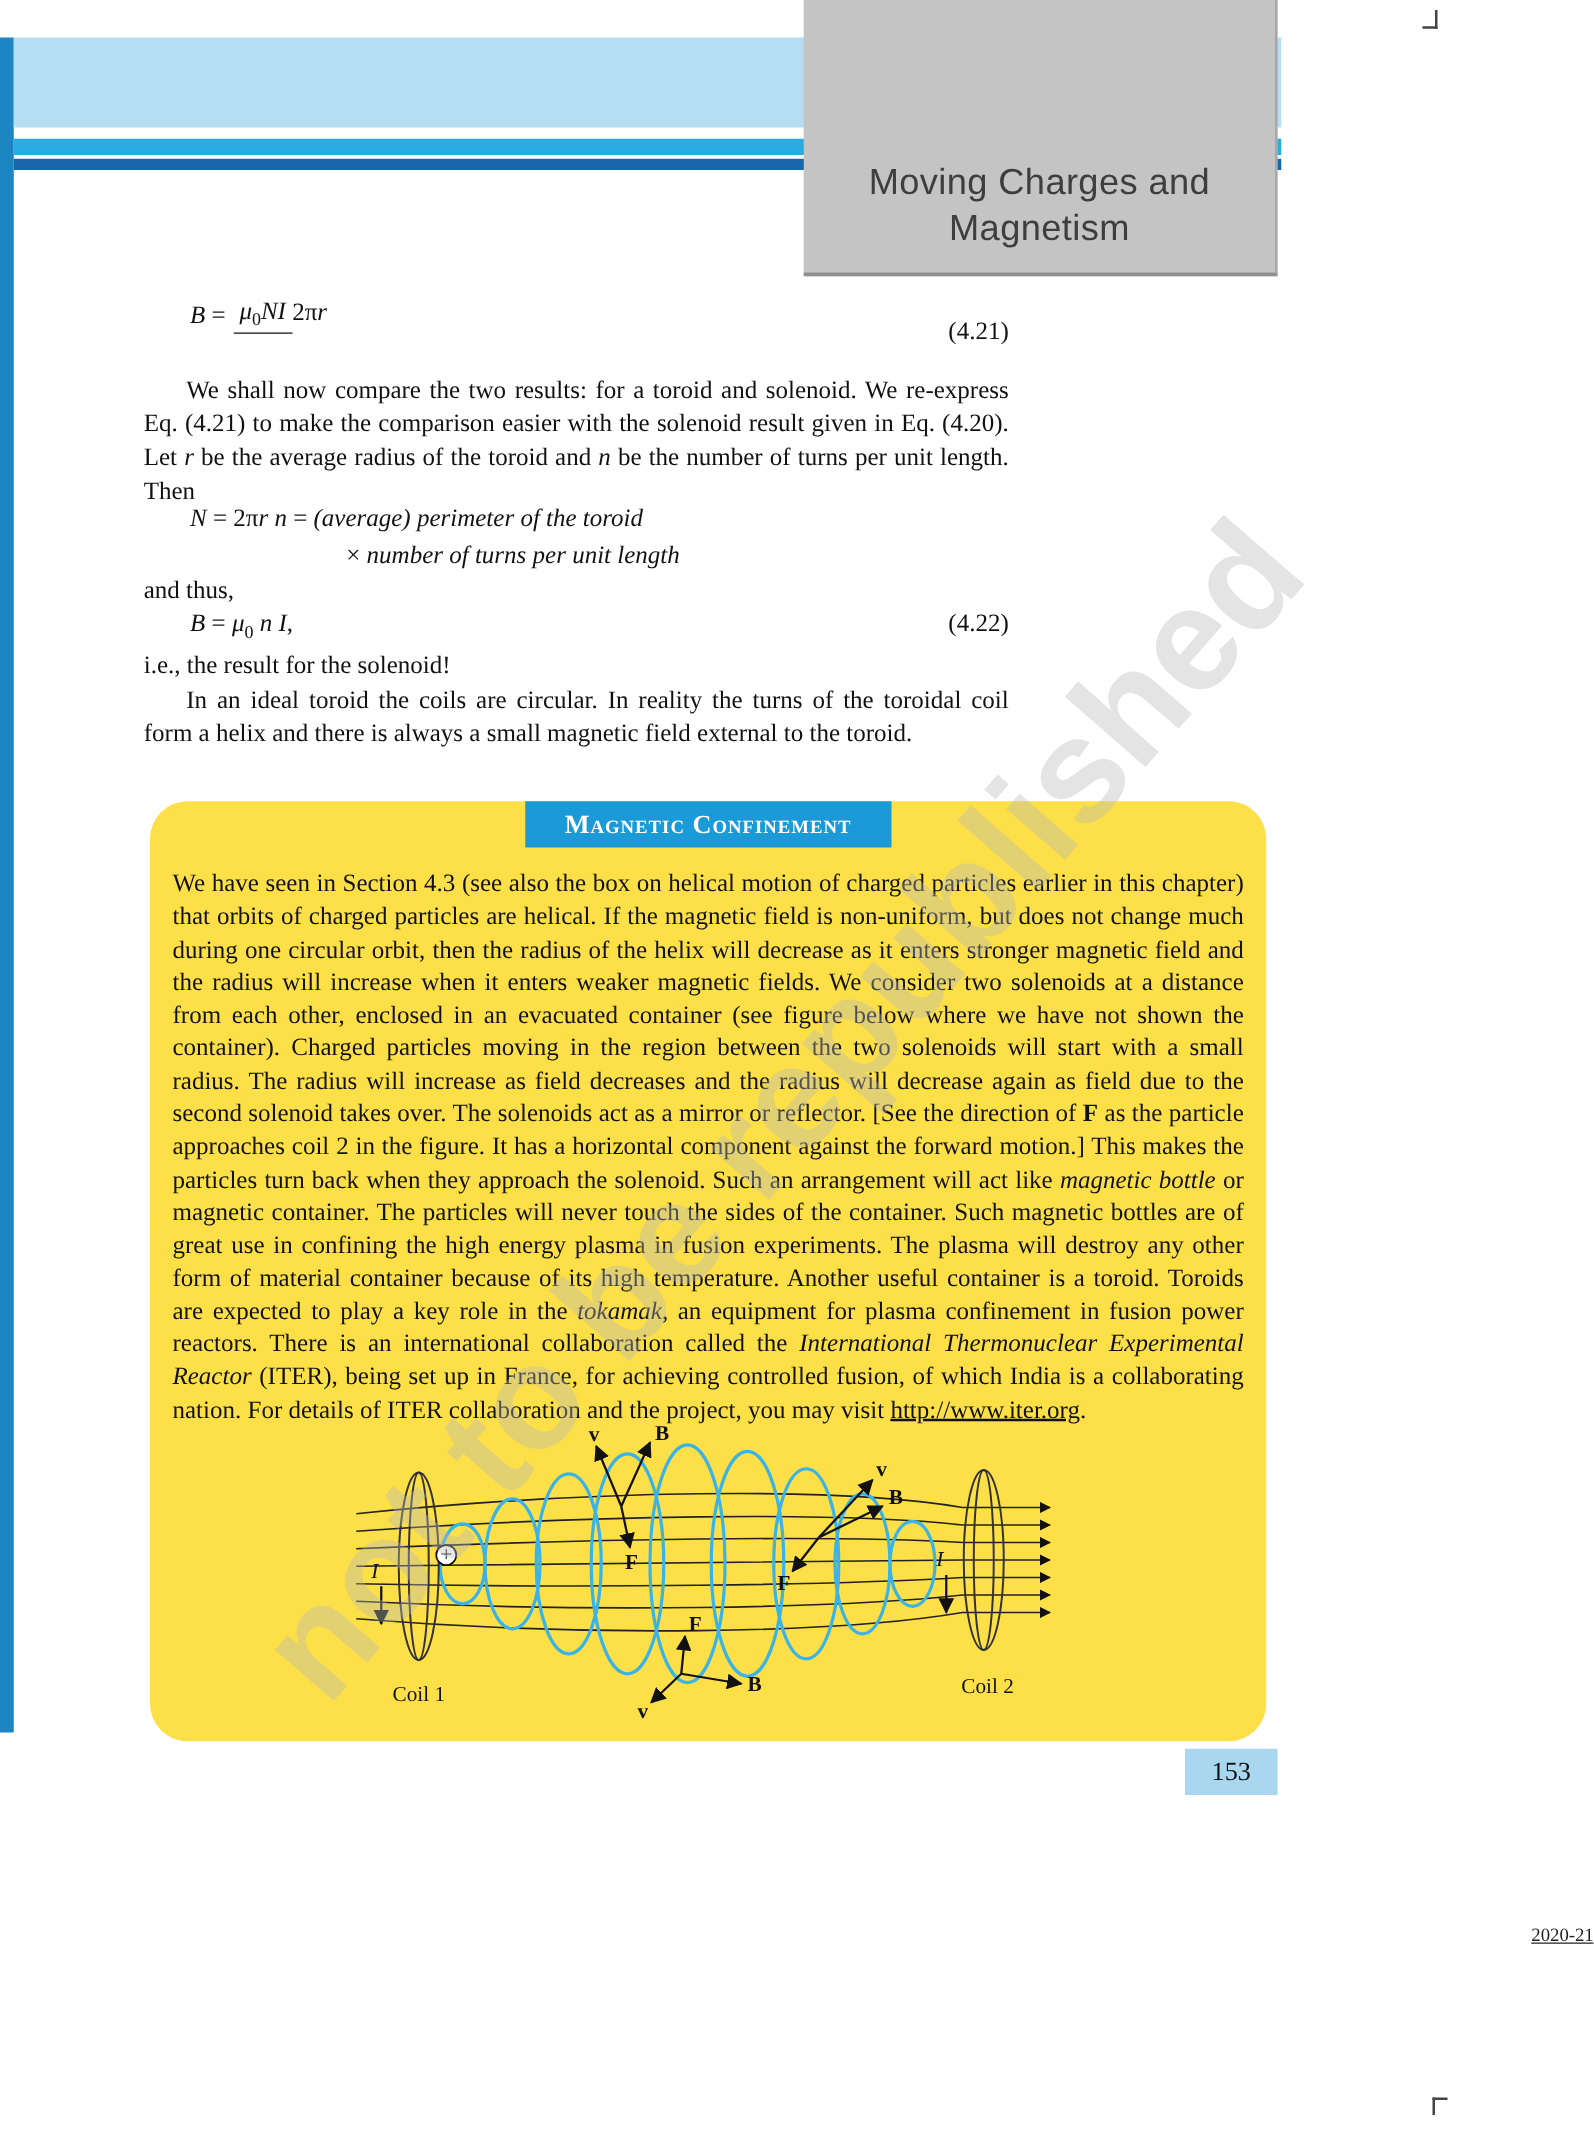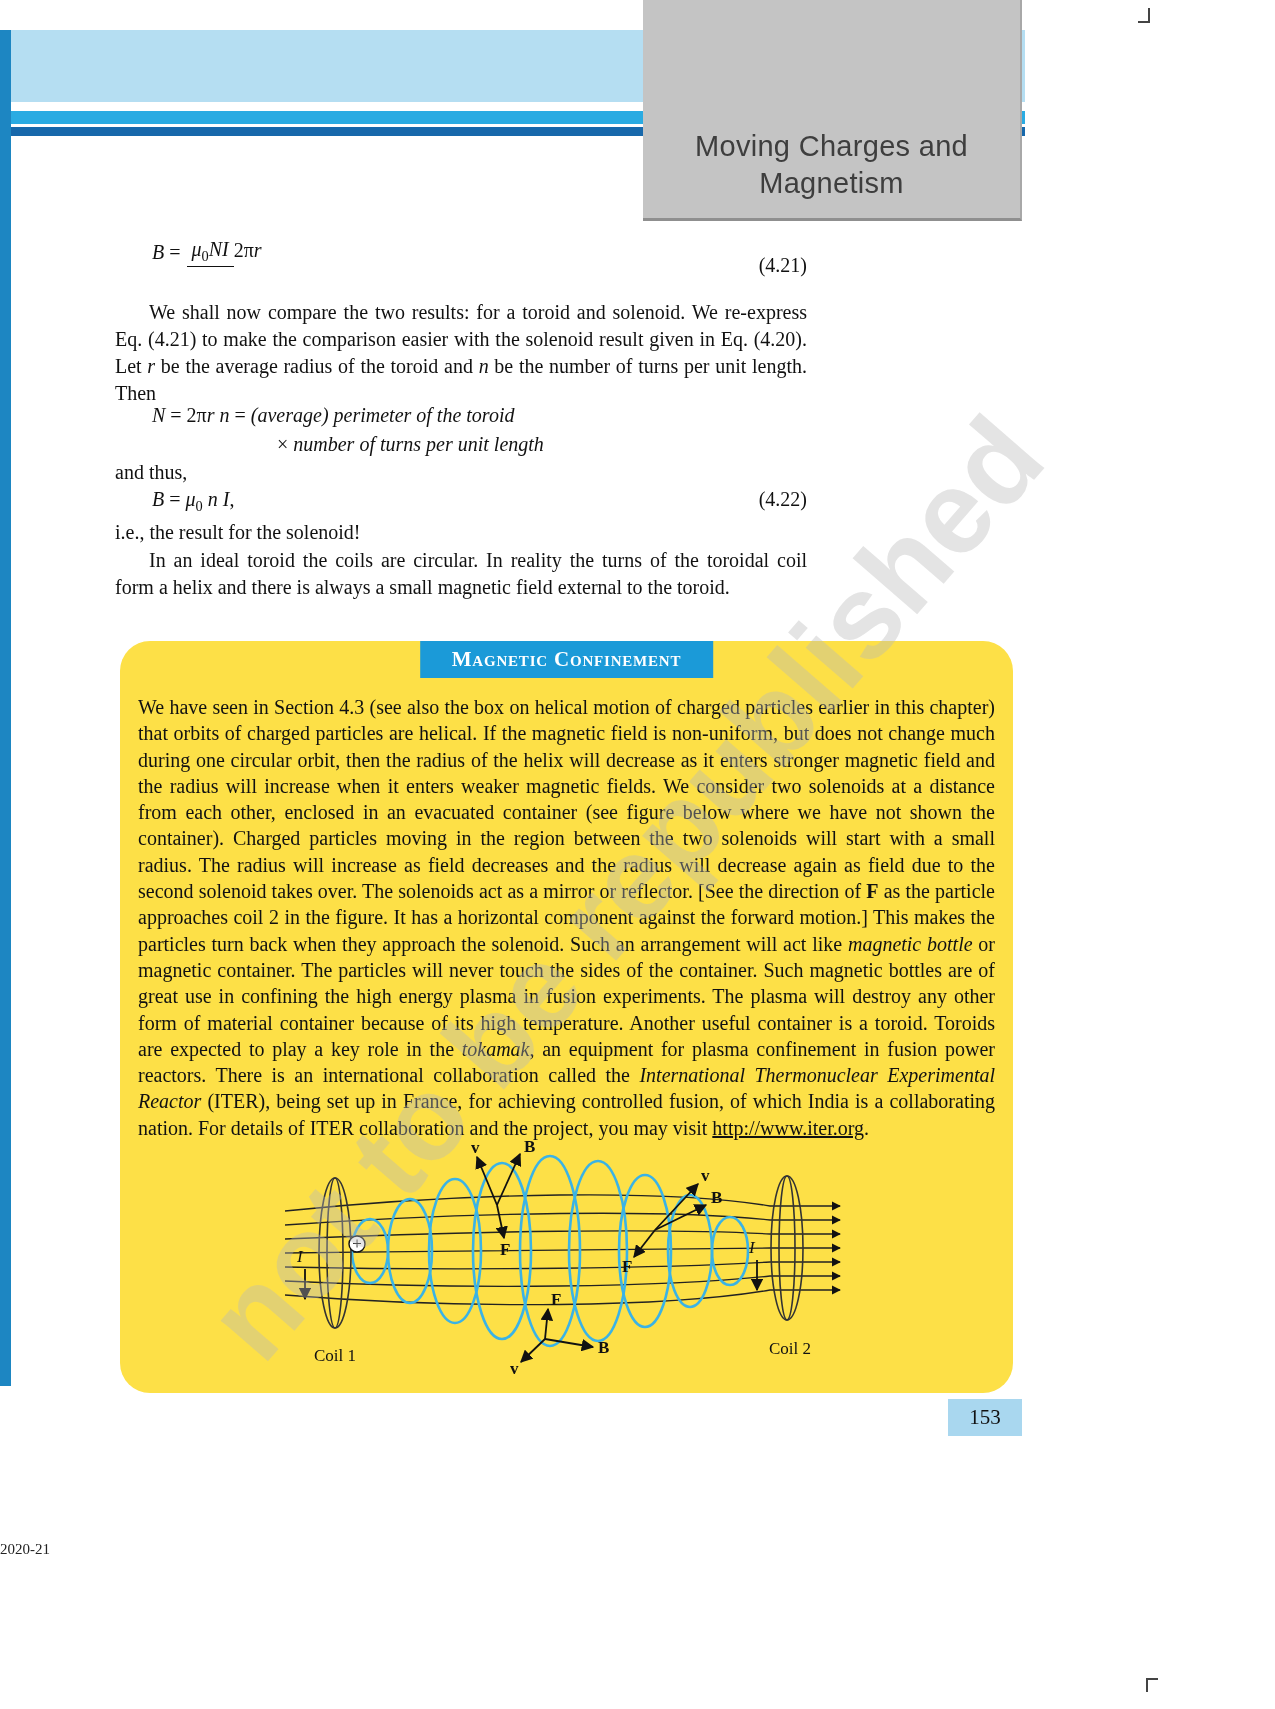--- a/index.html
+++ b/index.html
@@ -49,21 +49,21 @@
   .figlabel-i { font-family:"Liberation Serif", serif; font-style:italic; font-size:17px; fill:#111; }
   .figcaption { font-family:"Liberation Serif", serif; font-size:17px; fill:#111; }
 
   .watermark { position:absolute; left:0px; top:820px; width:1250px; text-align:center;
                transform:rotate(-49deg); font-family:"Liberation Sans", sans-serif;
                font-size:118px; font-weight:bold; color:#b9b9b9; opacity:0.38;
                white-space:nowrap; pointer-events:none; }
 
   .pagenum { position:absolute; left:948px; top:1399px; width:74px; height:37px; background:#a9d7ef;
              display:flex; align-items:center; justify-content:center; font-size:21px; }
-  .footer { position:absolute; left:0; right:0; top:1541px; text-align:left; font-size:15px; color:#222; }
+  .footer { position:absolute; left:0; right:0; top:1541px; text-align:right; font-size:15px; color:#222;text-decoration:underline; }
 </style>
 </head>
 <body>
 
 <div class="page">
 
   <div class="leftbar"></div>
   <div class="band"></div>
   <div class="stripe1"></div>
   <div class="stripe2"></div>

